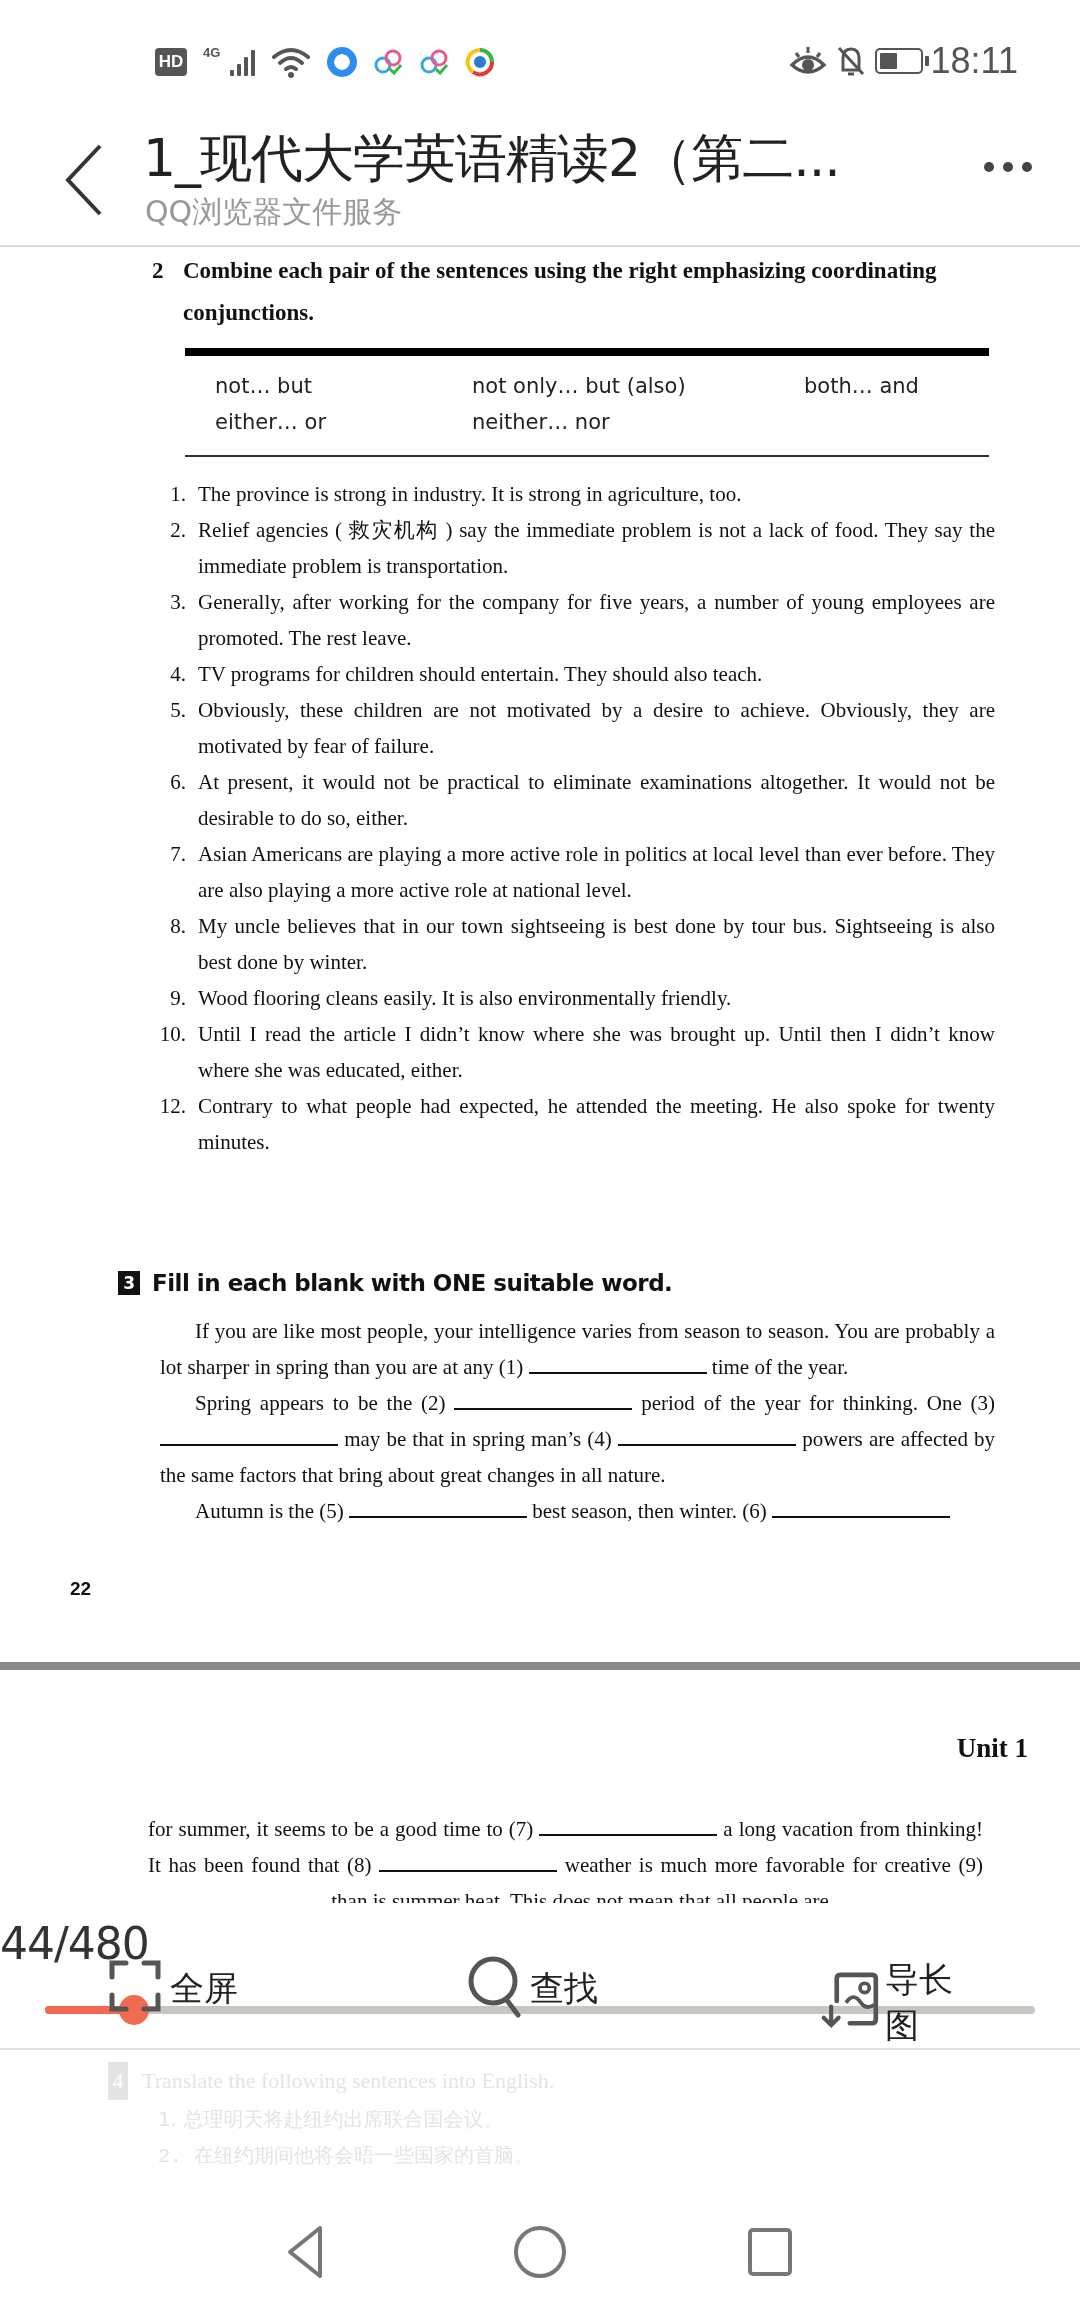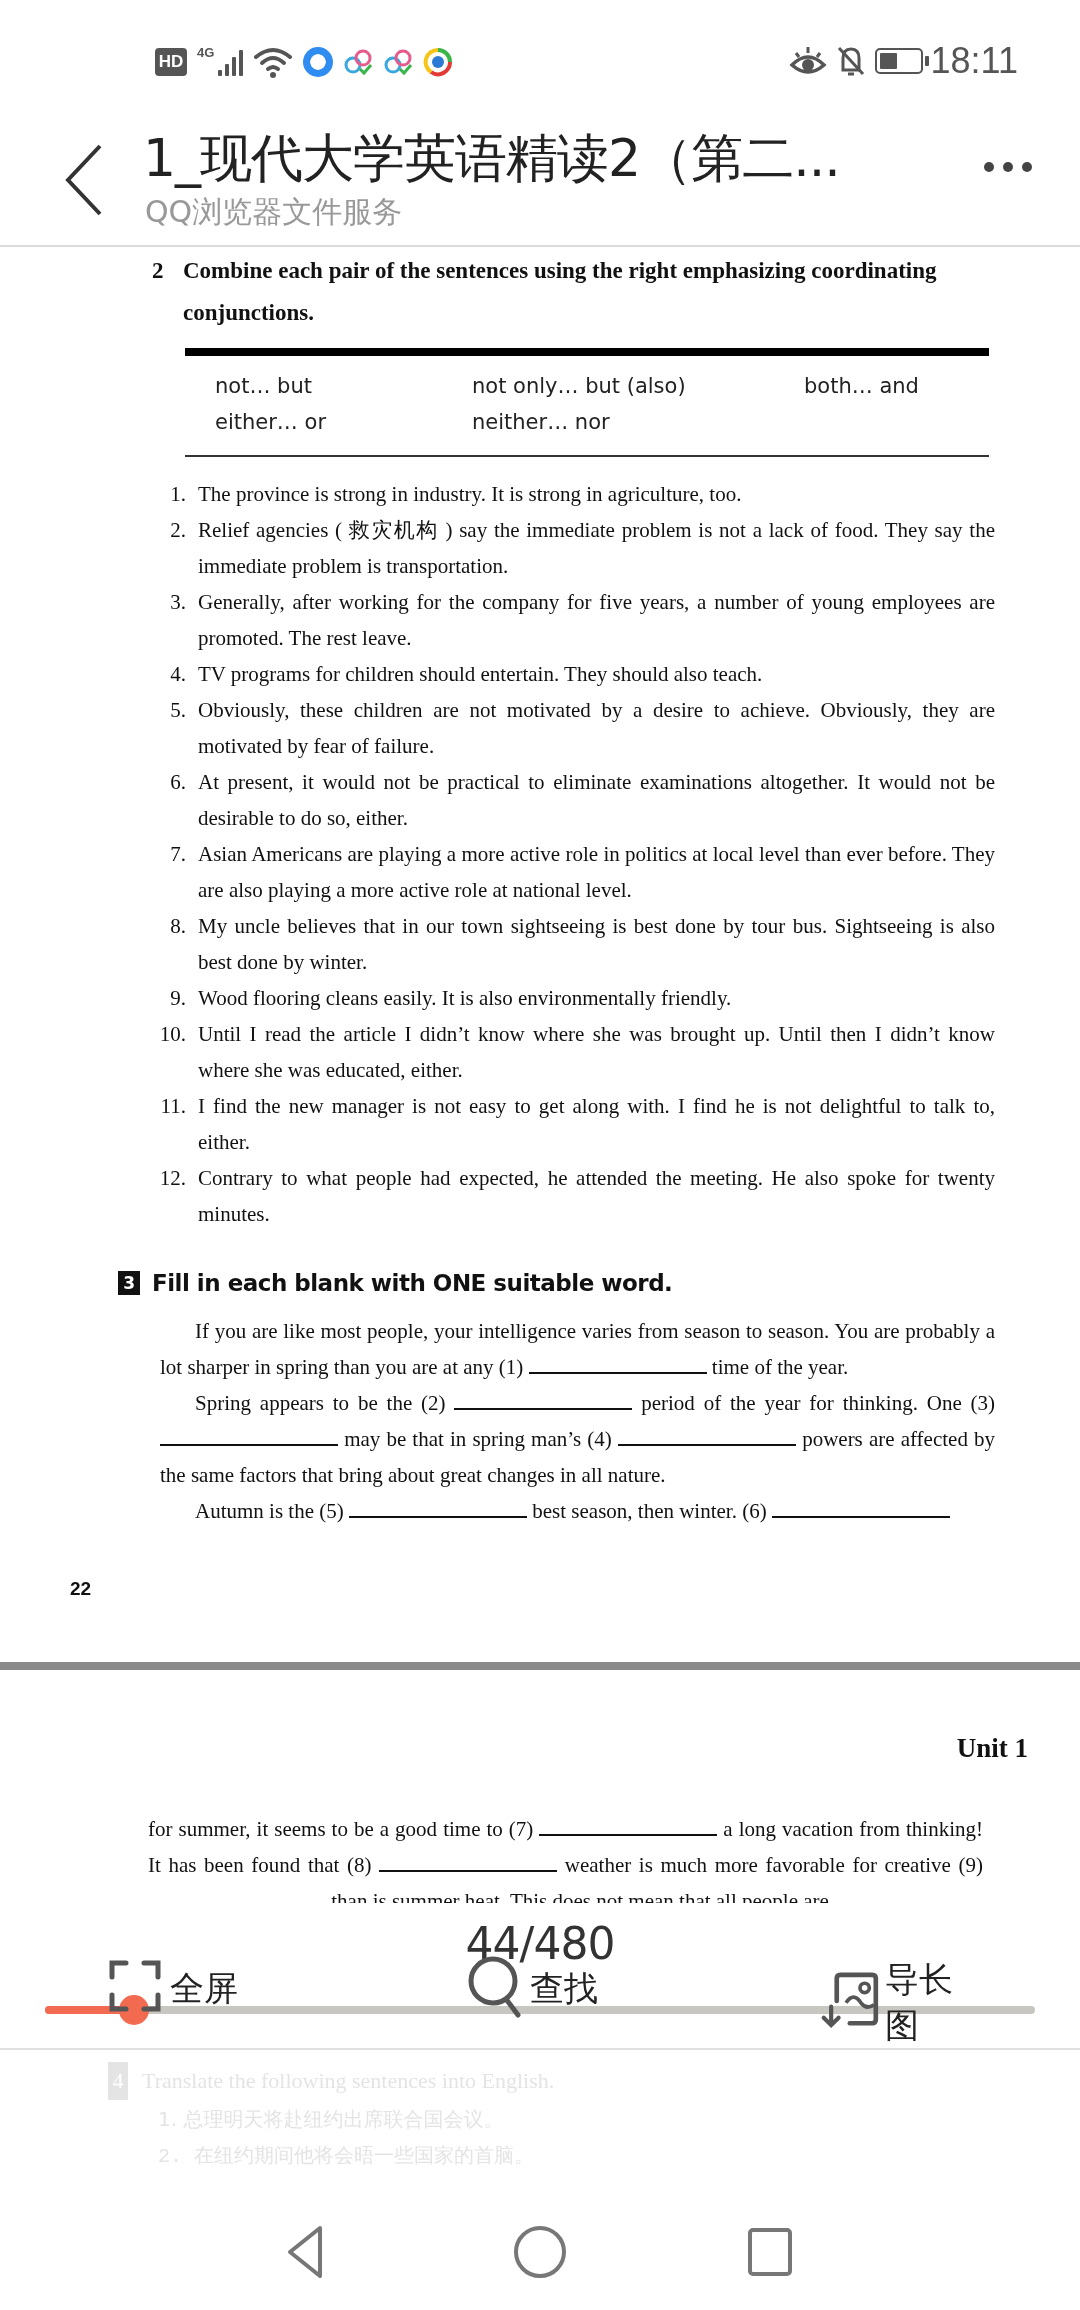--- a/index.html
+++ b/index.html
@@ -1,21 +1,21 @@
 <!DOCTYPE html>
 <html><head>
 <meta charset="utf-8">
 <style>
   html, body { margin:0; padding:0; background:#ffffff; }
   body { width:1080px; height:2310px; position:relative; overflow:hidden; font-family:"DejaVu Sans", sans-serif; color:#222; }
   .abs { position:absolute; }
 
   
   .status-bar { left:0; top:0; width:1080px; height:110px; }
-  .sb-left { left:155px; top:42px; height:40px; display:flex; align-items:center; gap:10px; }
+  .sb-left { left:155px; top:42px; height:40px; display:flex; align-items:center; gap:16px; }
   .sb-right { right:62px; top:38px; height:46px; display:flex; align-items:center; gap:8px; }
   .hd-badge { width:32px; height:28px; background:#555; color:#fff; border-radius:4px; font:bold 17px "Liberation Sans", sans-serif; display:flex; align-items:center; justify-content:center; }
   .net { font:bold 13px "Liberation Sans", sans-serif; color:#555; position:relative; top:-10px; margin-right:-6px; }
   .bars { display:flex; align-items:flex-end; gap:3px; height:28px; }
   .bars span { width:4px; background:#555; display:block; border-radius:1px; }
   .app-dot { width:30px; height:30px; border-radius:50%; }
   .clock { font:36px "Liberation Sans", sans-serif; color:#555; }
   .battery { width:48px; height:26px; border:2.5px solid #555; border-radius:5px; position:relative; box-sizing:border-box; }
   .battery .fill { position:absolute; left:3px; top:3px; bottom:3px; background:#555; border-radius:1px; }
   .battery::after { content:""; position:absolute; right:-8px; top:6px; width:4px; height:10px; background:#555; border-radius:1px; }
@@ -46,21 +46,21 @@
   .para .ind { text-indent:35px; }
   .blank { display:inline-block; width:178px; border-bottom:2px solid #111; height:16px; vertical-align:baseline; }
   .page-no { left:70px; top:1578px; font:bold 19px "Liberation Sans", sans-serif; }
   .page-sep { left:0; top:1662px; width:1080px; height:8px; background:#8a8a8a; }
   .unit { right:52px; top:1733px; font:bold 27px "Liberation Serif", serif; }
   .para2 { left:148px; top:1811px; width:835px; font-size:21px; line-height:36px; text-align:justify; height:92px; overflow:hidden; }
   .para2 p { margin:0; }
 
   
   .controls { left:0; top:1903px; width:1080px; height:407px; background:#fff; }
-  .page-indicator { left:0; top:1918px; width:1080px; text-align:center; font:44px "DejaVu Sans", sans-serif; color:#333; letter-spacing:-1px; }
+  .page-indicator { left:0; top:1918px; width:1080px; font:44px "DejaVu Sans", sans-serif; color:#333; letter-spacing:-1px; }
   .slider { left:45px; top:2006px; width:990px; height:8px; background:#c8c6c0; border-radius:4px; cursor:pointer; }
   .slider .fill { position:absolute; left:0; top:0; height:8px; background:#f26a4f; border-radius:4px; }
   .slider .thumb { position:absolute; top:-11px; width:30px; height:30px; border-radius:50%; background:#f26a4f; margin-left:-15px; }
   .toolbar-sep { left:0; top:2048px; width:1080px; height:2px; background:#e0e0e0; }
   .faded { left:108px; top:2062px; width:900px; color:#e4e4e4; font-size:22px; line-height:38px; font-family:"Liberation Serif", serif; }
   .faded .box { display:inline-block; background:#e4e4e4; color:#fff; width:20px; text-align:center; margin-right:14px; }
   .tool { top:1951px; width:160px; display:flex; flex-direction:row; align-items:center; cursor:pointer; }
   .tool svg { width:70px; height:70px; }
   .tool .lbl { font:34px "DejaVu Sans", sans-serif; color:#222; margin-top:6px; }
 
@@ -155,21 +155,20 @@
       <div class="item"><span class="n">1.</span><span>The province is strong in industry. It is strong in agriculture, too.</span></div>
       <div class="item"><span class="n">2.</span><span>Relief agencies ( 救灾机构 ) say the immediate problem is not a lack of food.  They say the immediate problem is transportation.</span></div>
       <div class="item"><span class="n">3.</span><span>Generally, after working for the company for five years, a number of young employees are promoted. The rest leave.</span></div>
       <div class="item"><span class="n">4.</span><span>TV programs for children should entertain. They should also teach.</span></div>
       <div class="item"><span class="n">5.</span><span>Obviously, these children are not motivated by a desire to achieve. Obviously, they are motivated by fear of failure.</span></div>
       <div class="item"><span class="n">6.</span><span>At present, it would not be practical to eliminate examinations altogether. It would not be desirable to do so, either.</span></div>
       <div class="item"><span class="n">7.</span><span>Asian Americans are playing a more active role in politics at local level than ever before. They are also playing a more active role at national level.</span></div>
       <div class="item"><span class="n">8.</span><span>My uncle believes that in our town sightseeing is best done by tour bus. Sightseeing is also best done by winter.</span></div>
       <div class="item"><span class="n">9.</span><span>Wood flooring cleans easily. It is also environmentally friendly.</span></div>
       <div class="item"><span class="n">10.</span><span>Until I read the article I didn’t know where she was brought up. Until then I didn’t know where she was educated, either.</span></div>
-      <div class="item"><span class="n">11.</span><span>I find the new manager is not easy to get along with. I find he is not delightful to talk to, either.</span></div>
       <div class="item"><span class="n">12.</span><span>Contrary to what people had expected, he attended the meeting. He also spoke for twenty minutes.</span></div>
     </div>
 
   <div class="abs ex3-head">
     <span class="box">3</span>
     <span>Fill in each blank with ONE suitable word.</span>
   </div>
 
   <div class="abs para">
     <p class="ind"><span>If you are like most people, your intelligence varies from season to season. You are probably a lot sharper in spring than you are at any (1)</span> <span class="blank"></span> <span>time of the year.</span></p>

